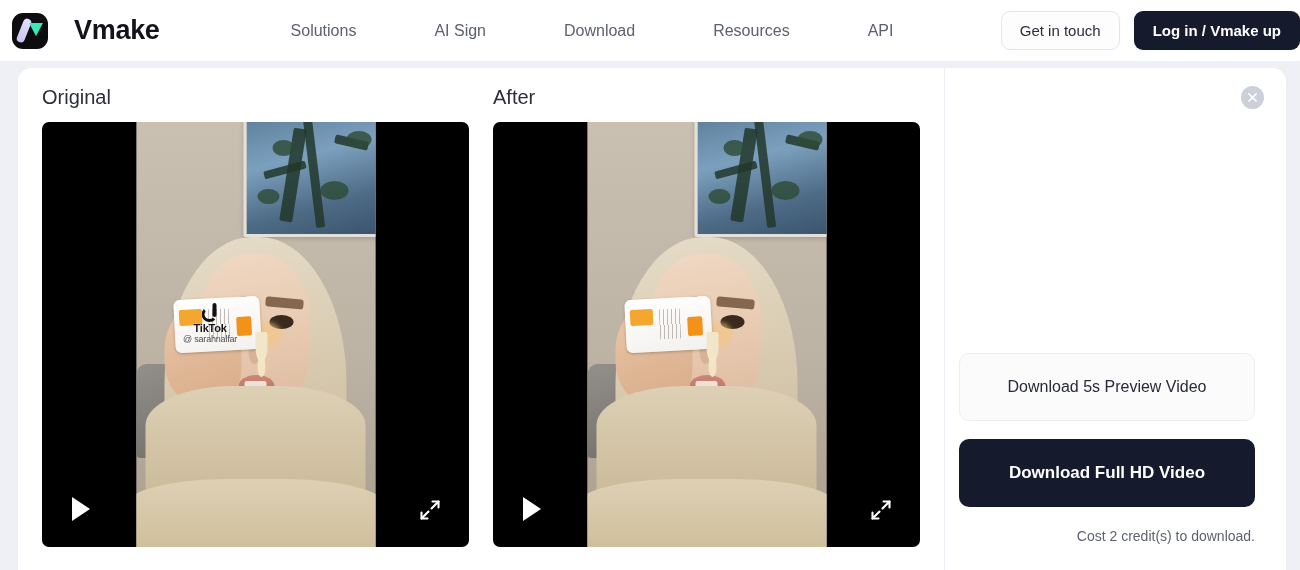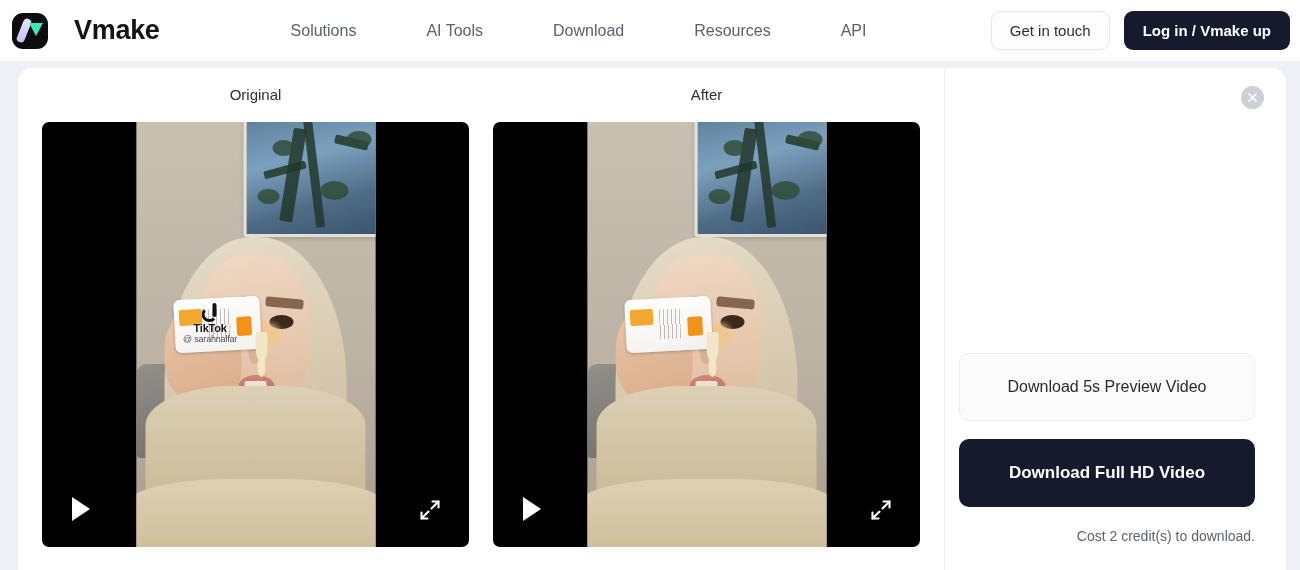--- a/index.html
+++ b/index.html
@@ -64,34 +64,33 @@
   .brand-name {
     font-size: 27px;
     font-weight: 600;
     color: #13131a;
     letter-spacing: -0.3px;
   }
 
   .nav {
     display: flex;
     align-items: center;
-    gap: 8px;
+    gap: 16px;
     margin-left: 100px;
   }
   .nav-item {
     font-size: 16px;
     color: #5c6070;
     padding: 8px 31px;
     cursor: pointer;
     white-space: nowrap;
   }
 
   .header-actions {
     margin-left: auto;
-    margin-right: 10px;
     display: flex;
     align-items: center;
     gap: 14px;
   }
   .btn-ghost {
     font-size: 15px;
     color: #2b2d36;
     background: #fdfdfe;
     border: 1px solid #e4e6ee;
     border-radius: 9px;
@@ -140,23 +139,22 @@
   
   .cmp-labels {
     position: absolute;
     top: 18px;
     left: 0;
     width: 100%;
     height: 26px;
   }
   .cmp-label {
     position: absolute;
-    font-size: 15px;
+    font-size: 20px;
     color: #2d2f38;
-    text-align: center;
   }
   .cmp-label.orig { left: 24px; width: 427px; }
   .cmp-label.after { left: 475px; width: 427px; }
 
   
   .video-frame {
     position: absolute;
     top: 54px;
     width: 427px;
     height: 425px;
@@ -514,21 +512,21 @@
   <div class="brand">
     <div class="logo-mark">
       <div class="logo-bar"></div>
       <div class="logo-tri"></div>
     </div>
     <div class="brand-name">Vmake</div>
   </div>
 
   <nav class="nav">
     <div class="nav-item">Solutions</div>
-    <div class="nav-item">AI Tools</div>
+    <div class="nav-item">AI Sign</div>
     <div class="nav-item">Download</div>
     <div class="nav-item">Resources</div>
     <div class="nav-item">API</div>
   </nav>
 
   <div class="header-actions">
     <button class="btn-ghost">Get in touch</button>
     <button class="btn-dark">Log in / Vmake up</button>
   </div>
 </div>

